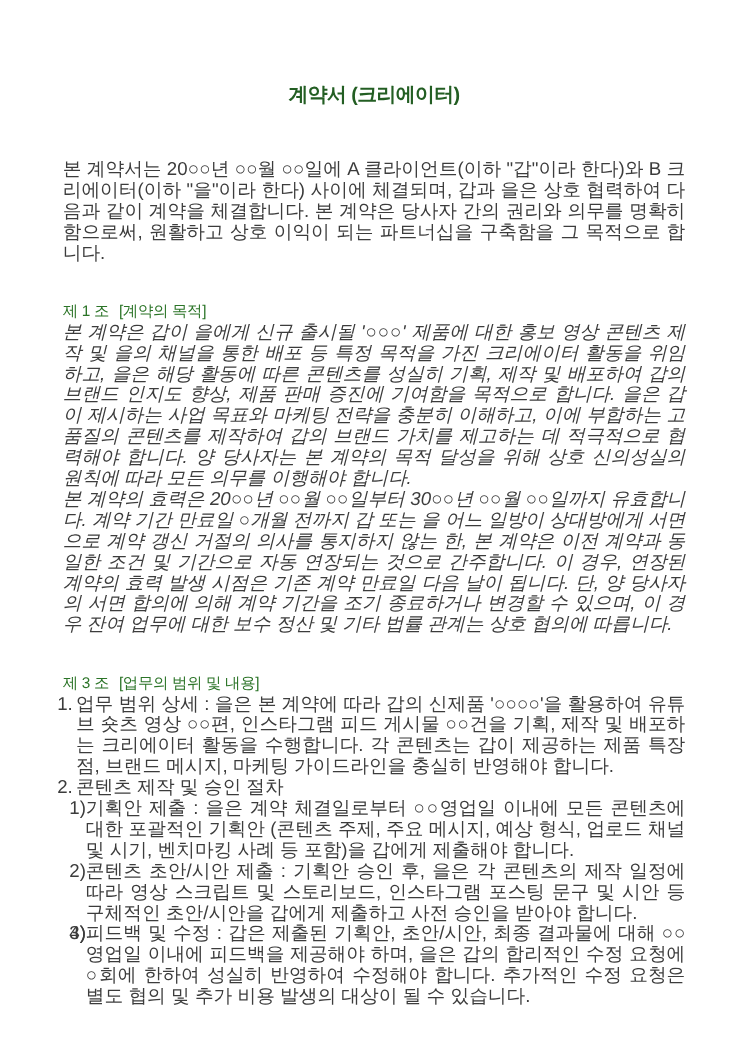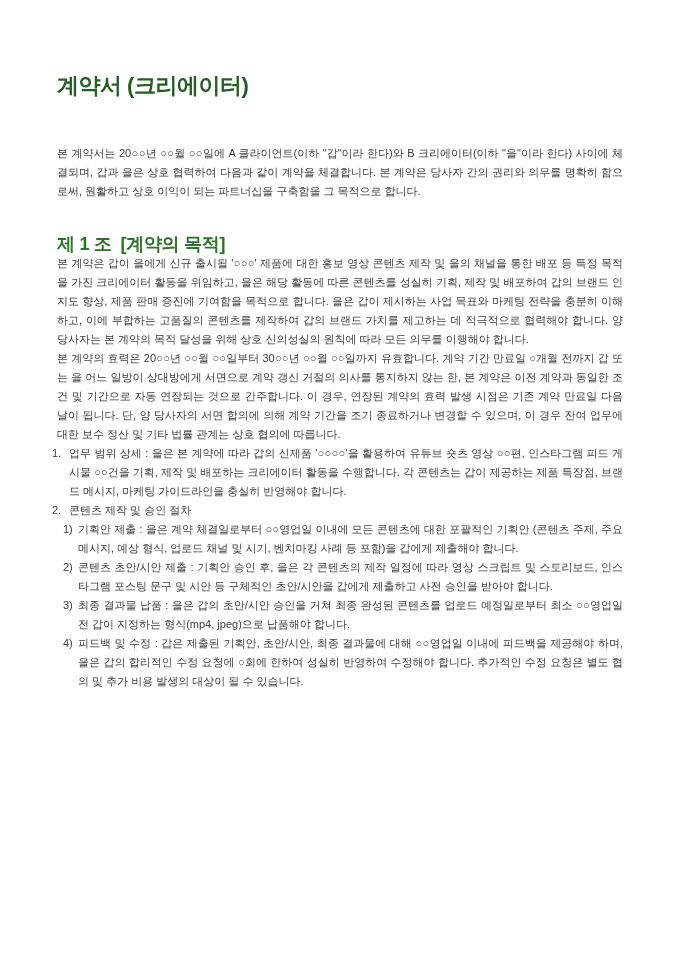--- a/index.html
+++ b/index.html
@@ -16,45 +16,46 @@
     color:var(--body-text);
     overflow:hidden;
   }
   .page{
     box-sizing:border-box;
     width:680px;height:962px;
     padding:72px 57px 0 57px;
   }
   h1.doc-title{
     margin:0;
-    font-size:22px;
+    font-size:18px;
     line-height:28px;
     font-weight:bold;
     color:var(--green-title);
     letter-spacing:-0.5px;
+    text-align:center;
   }
   p.intro{
     margin:44px 0 0 0;
   }
   .bodytext, p.intro, .olist{
-    font-size:11px;
+    font-size:17px;
     line-height:19px;
     text-align:justify;
     word-break:break-all;
   }
   h2.art-h{
     margin:34px 0 0 0;
-    font-size:18px;
+    font-size:14px;
     line-height:19px;
-    font-weight:bold;
+    font-weight:normal;
     color:var(--green-heading);
     letter-spacing:-0.3px;
   }
   h2.art-h .h-title{margin-left:9px;}
-  p.bodytext{margin:0;}
+  p.bodytext{margin:0;font-style:italic;}
   .olist{margin-left:-5px;}
   .li1{
     position:relative;
     padding-left:17px;
   }
   .li1 > .mk{
     position:absolute;
     left:0;top:0;
   }
   .li2{
@@ -79,41 +80,42 @@
   <section>
     <h2 class="art-h"><span class="h-num">제 1 조</span><span class="h-title">[계약의 목적]</span></h2>
     <p class="bodytext">본 계약은 갑이 을에게 신규 출시될 '○○○' 제품에 대한 홍보 영상 콘텐츠 제작 및 을의 채널을 통한 배포 등 특정 목적을 가진 크리에이터 활동을 위임하고, 을은 해당 활동에 따른 콘텐츠를 성실히 기획, 제작 및 배포하여 갑의 브랜드 인지도 향상, 제품 판매 증진에 기여함을 목적으로 합니다. 을은 갑이 제시하는 사업 목표와 마케팅 전략을 충분히 이해하고, 이에 부합하는 고품질의 콘텐츠를 제작하여 갑의 브랜드 가치를 제고하는 데 적극적으로 협력해야 합니다. 양 당사자는 본 계약의 목적 달성을 위해 상호 신의성실의 원칙에 따라 모든 의무를 이행해야 합니다.</p>
   </section>
 
   <section>
     <p class="bodytext">본 계약의 효력은 20○○년 ○○월 ○○일부터 30○○년 ○○월 ○○일까지 유효합니다. 계약 기간 만료일 ○개월 전까지 갑 또는 을 어느 일방이 상대방에게 서면으로 계약 갱신 거절의 의사를 통지하지 않는 한, 본 계약은 이전 계약과 동일한 조건 및 기간으로 자동 연장되는 것으로 간주합니다. 이 경우, 연장된 계약의 효력 발생 시점은 기존 계약 만료일 다음 날이 됩니다. 단, 양 당사자의 서면 합의에 의해 계약 기간을 조기 종료하거나 변경할 수 있으며, 이 경우 잔여 업무에 대한 보수 정산 및 기타 법률 관계는 상호 협의에 따릅니다.</p>
   </section>
 
   <section>
+    <h2 class="art-h"><span class="h-num">제 3 조</span><span class="h-title">[업무의 범위 및 내용]</span></h2>
 
     <div class="olist">
 
       <div class="li1">
         <span class="mk">1.</span><span class="txt">업무 범위 상세 : 을은 본 계약에 따라 갑의 신제품 '○○○○'을 활용하여 유튜브 숏츠 영상 ○○편, 인스타그램 피드 게시물 ○○건을 기획, 제작 및 배포하는 크리에이터 활동을 수행합니다. 각 콘텐츠는 갑이 제공하는 제품 특장점, 브랜드 메시지, 마케팅 가이드라인을 충실히 반영해야 합니다.</span>
       </div>
 
       <div class="li1">
         <span class="mk">2.</span><span class="txt">콘텐츠 제작 및 승인 절차</span>
       </div>
 
       <div class="li2">
         <span class="mk">1)</span><span class="txt">기획안 제출 : 을은 계약 체결일로부터 ○○영업일 이내에 모든 콘텐츠에 대한 포괄적인 기획안 (콘텐츠 주제, 주요 메시지, 예상 형식, 업로드 채널 및 시기, 벤치마킹 사례 등 포함)을 갑에게 제출해야 합니다.</span>
       </div>
 
       <div class="li2">
         <span class="mk">2)</span><span class="txt">콘텐츠 초안/시안 제출 : 기획안 승인 후, 을은 각 콘텐츠의 제작 일정에 따라 영상 스크립트 및 스토리보드, 인스타그램 포스팅 문구 및 시안 등 구체적인 초안/시안을 갑에게 제출하고 사전 승인을 받아야 합니다.</span>
       </div>
 
       <div class="li2">
-        <span class="mk">3)</span><span class="txt">최종 결과물 납품 : 을은 갑의 초안/시안 승인을 거쳐 최종 완성된 콘텐츠를 업로드 예정일로부터 최소 ○○영업일 전 갑이 지정하는 형식(mp4, jpeg)으로 납품해야 합니다.</span>
+        <span class="mk">3)</span>
       </div>
 
       <div class="li2">
         <span class="mk">4)</span><span class="txt">피드백 및 수정 : 갑은 제출된 기획안, 초안/시안, 최종 결과물에 대해 ○○영업일 이내에 피드백을 제공해야 하며, 을은 갑의 합리적인 수정 요청에 ○회에 한하여 성실히 반영하여 수정해야 합니다. 추가적인 수정 요청은 별도 협의 및 추가 비용 발생의 대상이 될 수 있습니다.</span>
       </div>
 
     </div>
   </section>
 
 </div>

